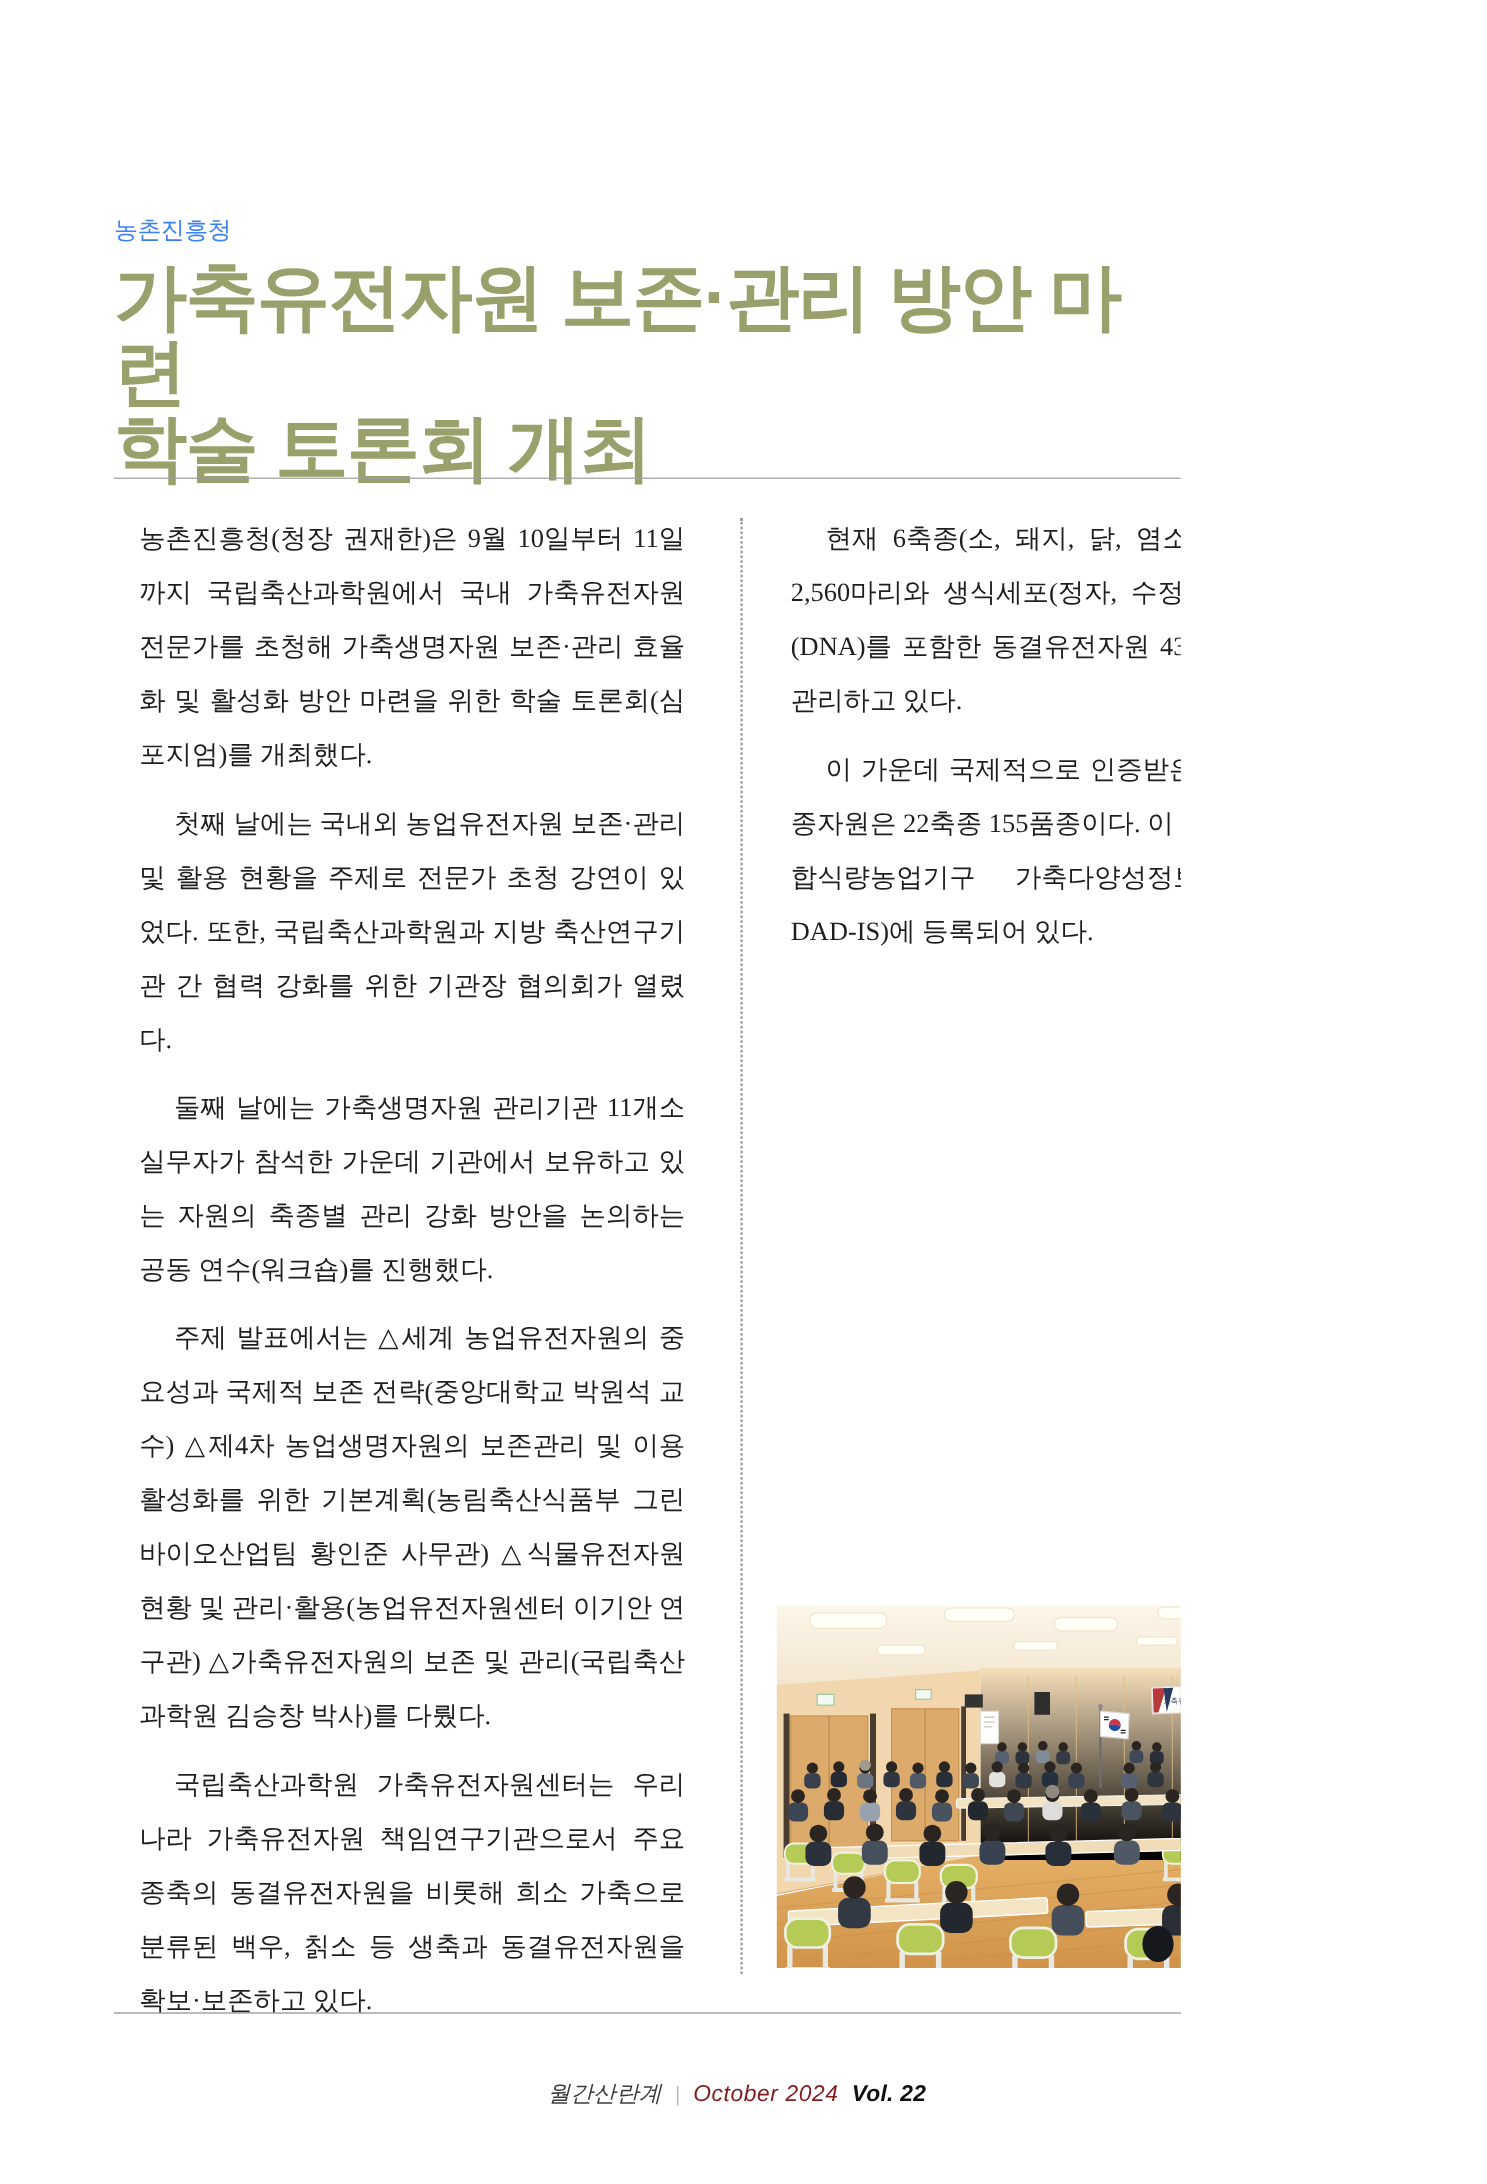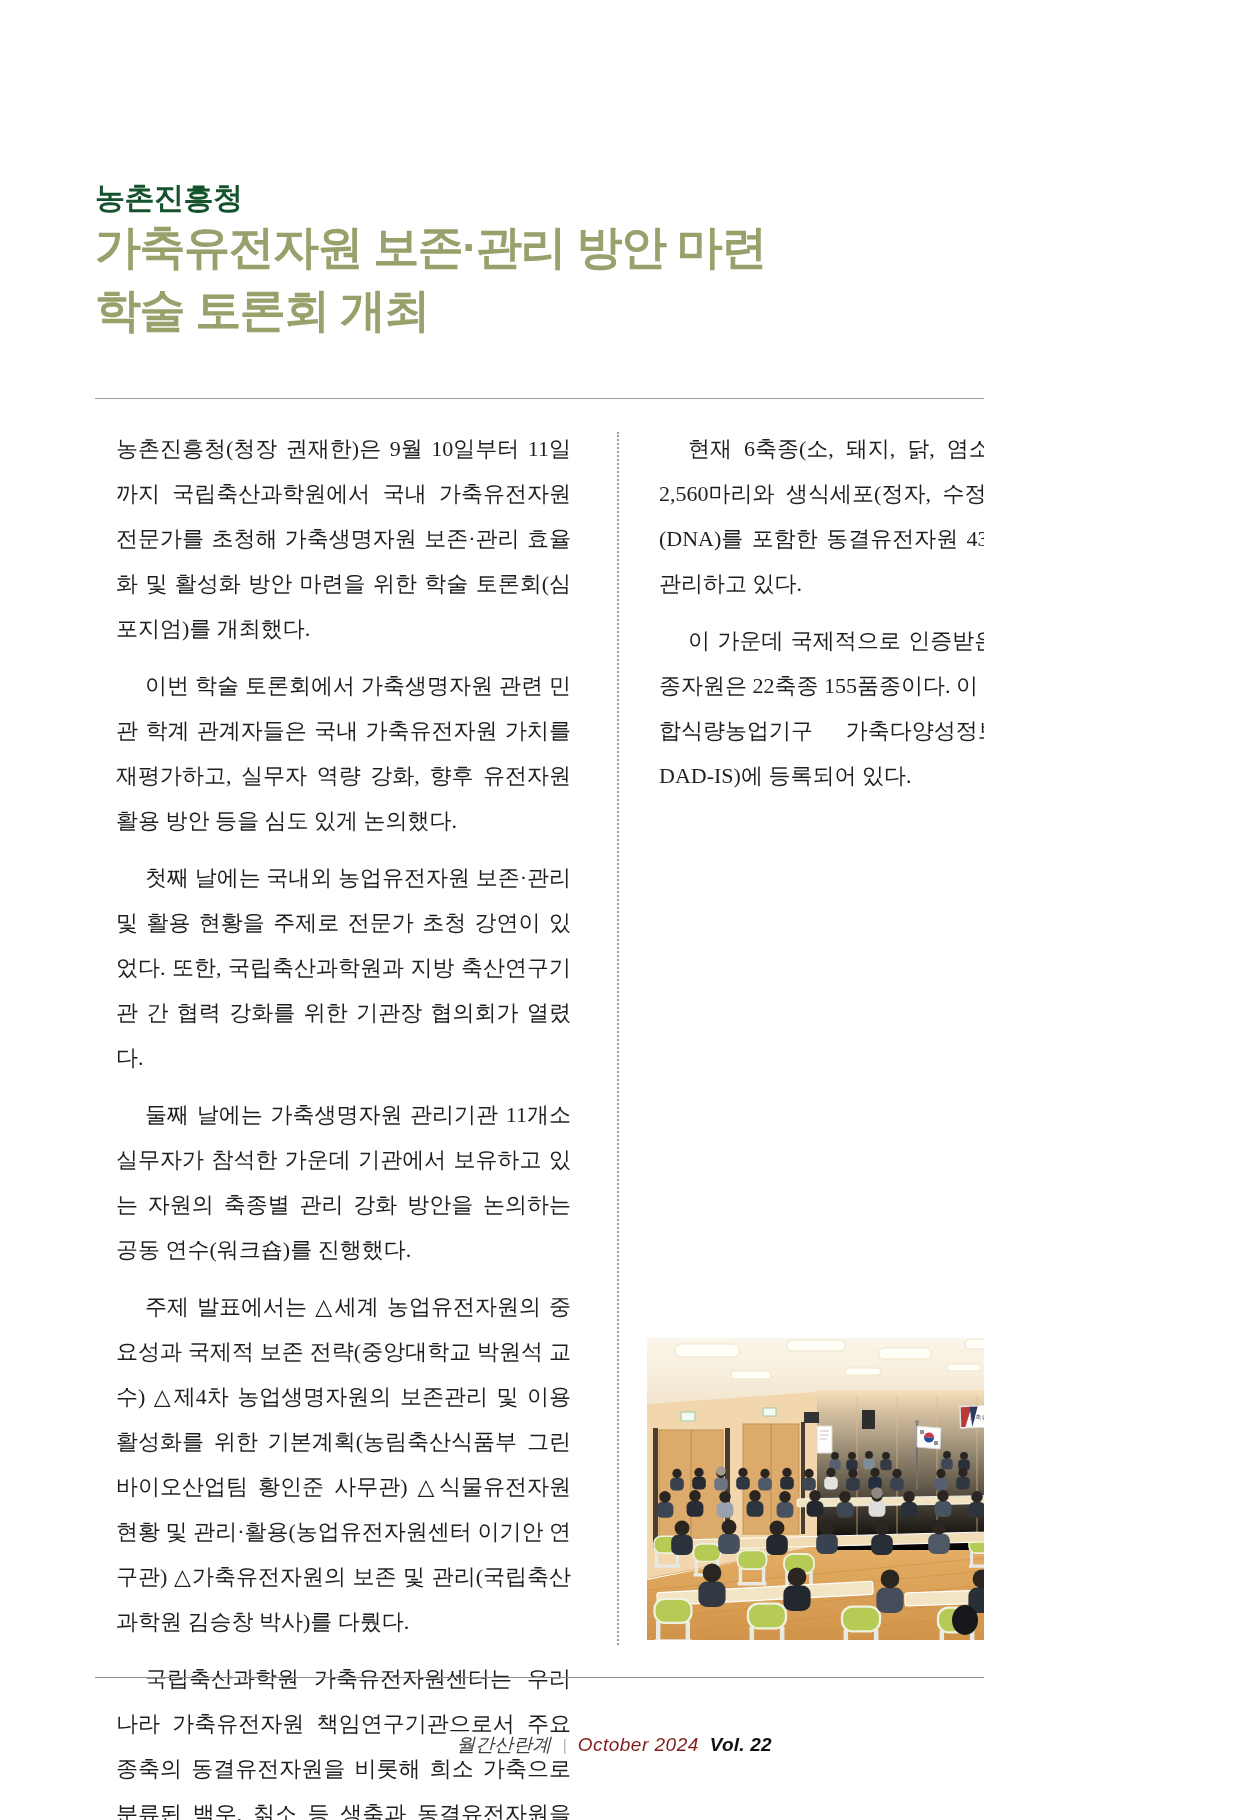--- a/index.html
+++ b/index.html
@@ -7,23 +7,23 @@
         font-family:"Liberation Sans",sans-serif;}
 
   .page-number{position:absolute;top:50px;left:1080px;width:70px;text-align:right;
     font-family:"Liberation Sans",sans-serif;font-weight:700;font-size:27px;color:#232323;
     letter-spacing:1px;transform:scaleX(.95);transform-origin:right;}
 
   .side-label{position:absolute;left:1176px;top:168px;writing-mode:vertical-rl;
     font-size:17px;color:#171717;letter-spacing:7px;word-spacing:14px;
     font-family:"Liberation Sans",sans-serif;}
 
-  .eyebrow{position:absolute;left:95px;top:178px;font-size:30px;font-weight:700;
-    color:#14532d;letter-spacing:-.5px;}
-  .title{position:absolute;left:95px;top:216px;font-size:46px;line-height:63px;
+  .eyebrow{position:absolute;left:95px;top:178px;font-size:20px;font-weight:400;
+    color:#3b82f6;letter-spacing:-.5px;}
+  .title{position:absolute;left:95px;top:216px;font-size:61px;line-height:63px;
     font-weight:800;color:#9aa06c;letter-spacing:-1.5px;}
 
   .rule{position:absolute;left:95px;width:1040px;height:1px;background:#9d9d9d;}
   .rule.top{top:398px;}
   .rule.bottom{top:1677px;background:#8f8f8f;}
 
   .col{position:absolute;top:414px;font-family:"Liberation Serif","DejaVu Serif",serif;
     font-size:22px;line-height:45px;color:#1e1e20;text-align:justify;}
   .col-left{left:104px;width:479px;}
   .col-right{left:647px;width:486px;}
@@ -62,21 +62,20 @@
 
   <div class="title">
     <div>가축유전자원 보존·관리 방안 마련</div>
     <div>학술 토론회 개최</div>
   </div>
 
   <div class="rule top"></div>
 
   <div class="col col-left">
     <p class="para">농촌진흥청(청장 권재한)은 9월 10일부터 11일까지 국립축산과학원에서 국내 가축유전자원 전문가를 초청해 가축생명자원 보존·관리 효율화 및 활성화 방안 마련을 위한 학술 토론회(심포지엄)를 개최했다.</p>
-    <p class="para p-indent">이번 학술 토론회에서 가축생명자원 관련 민관 학계 관계자들은 국내 가축유전자원 가치를 재평가하고, 실무자 역량 강화, 향후 유전자원 활용 방안 등을 심도 있게 논의했다.</p>
     <p class="para p-indent">첫째 날에는 국내외 농업유전자원 보존·관리 및 활용 현황을 주제로 전문가 초청 강연이 있었다. 또한, 국립축산과학원과 지방 축산연구기관 간 협력 강화를 위한 기관장 협의회가 열렸다.</p>
     <p class="para p-indent">둘째 날에는 가축생명자원 관리기관 11개소 실무자가 참석한 가운데 기관에서 보유하고 있는 자원의 축종별 관리 강화 방안을 논의하는 공동 연수(워크숍)를 진행했다.</p>
     <p class="para p-indent">주제 발표에서는 △세계 농업유전자원의 중요성과 국제적 보존 전략(중앙대학교 박원석 교수) △제4차 농업생명자원의 보존관리 및 이용 활성화를 위한 기본계획(농림축산식품부 그린바이오산업팀 황인준 사무관) △식물유전자원 현황 및 관리·활용(농업유전자원센터 이기안 연구관) △가축유전자원의 보존 및 관리(국립축산과학원 김승창 박사)를 다뤘다.</p>
     <p class="para p-indent">국립축산과학원 가축유전자원센터는 우리나라 가축유전자원 책임연구기관으로서 주요 종축의 동결유전자원을 비롯해 희소 가축으로 분류된 백우, 칡소 등 생축과 동결유전자원을 확보·보존하고 있다.</p>
   </div>
 
   <div class="col-divider"></div>
 
   <div class="col col-right">
     <p class="para p-indent">현재 6축종(소, 돼지, 닭, 염소, 사슴, 오리) 2,560마리와 생식세포(정자, 수정란), 디엔에이(DNA)를 포함한 동결유전자원 43만 점을 보존, 관리하고 있다.</p>

